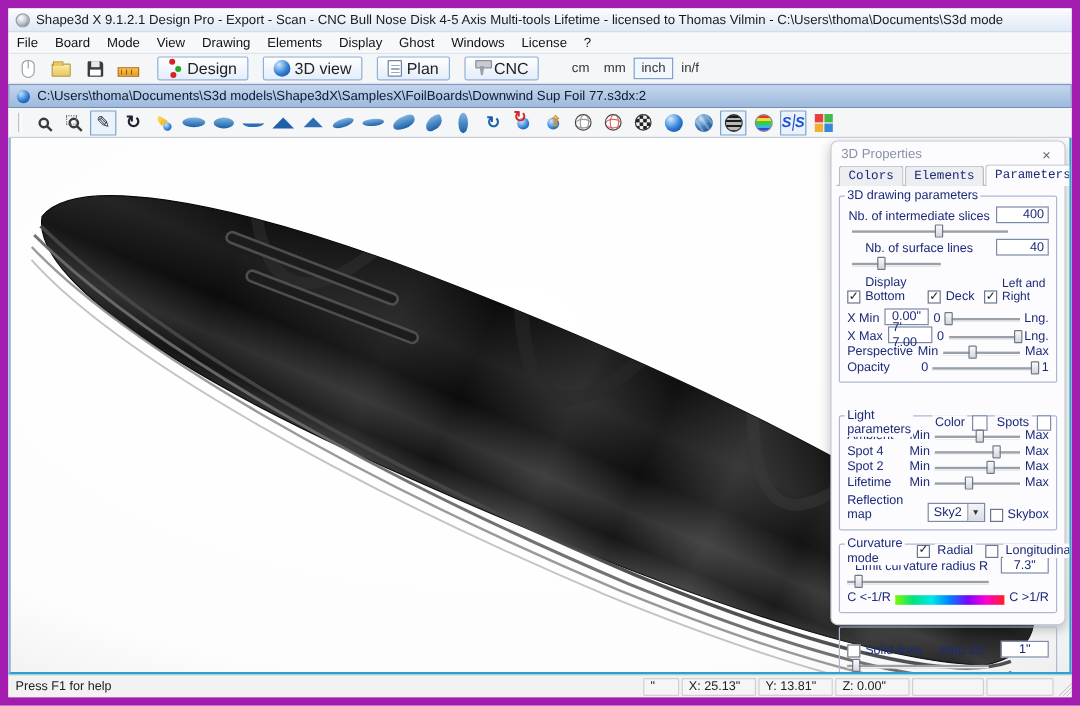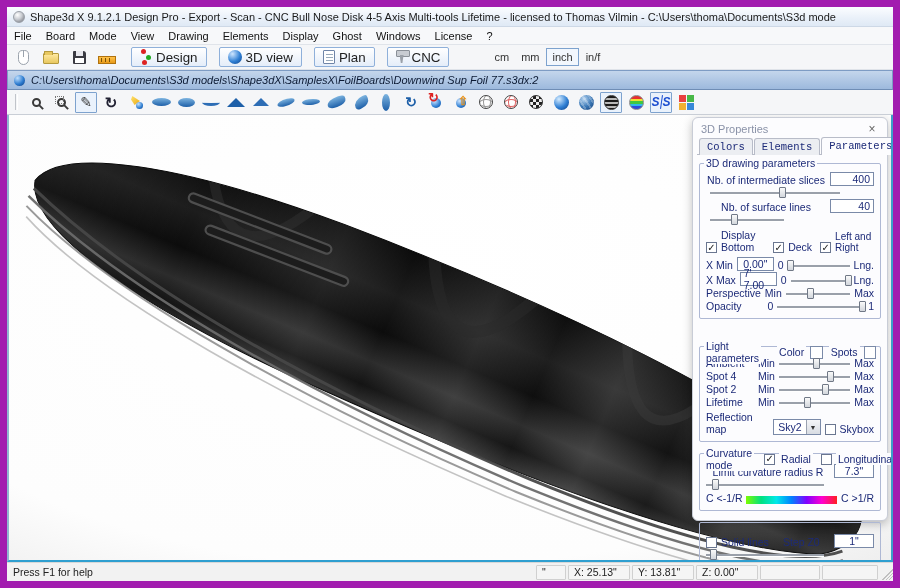--- a/index.html
+++ b/index.html
@@ -16,21 +16,21 @@
 
   
   .menubar { height:18px; display:flex; align-items:center; background:#f7f8fa; border-bottom:1px solid #e0e4ea; }
   .menu-item { padding:1px 7px; color:#111; cursor:default; }
 
   
   .toolbar { height:25px; display:flex; align-items:center; gap:4px; padding:0 4px; background:#f5f6f8; border-bottom:1px solid #dfe3e9; }
   .tb-ico { width:24px; height:20px; display:flex; align-items:center; justify-content:center; }
   .btn { height:20px; display:flex; align-items:center; gap:4px; padding:0 8px; margin-left:8px;
     border:1px solid #8fb0da; border-radius:2px; background:linear-gradient(#ffffff,#e4edf9); color:#222; }
-  .units { display:flex; align-items:center; gap:2px; margin-left:36px; }
+  .units { display:flex; align-items:center; gap:2px; margin-left:18px; }
   .unit { padding:2px 5px; color:#333; }
   .unit.sel { border:1px solid #7da2ce; background:#f2f7fd; }
 
   
   .mouse { width:11px; height:15px; border:1.5px solid #9aa2ac; border-radius:5px 5px 6px 6px; background:#fff; position:relative; }
   .mouse::after { content:''; position:absolute; left:4px; top:0; width:1.5px; height:6px; background:#9aa2ac; }
   .folder { width:16px; height:11px; background:linear-gradient(#ffe9a0,#e8c860); border:1px solid #b59a3e; border-radius:1px; position:relative; margin-top:3px; }
   .folder::before { content:''; position:absolute; top:-3px; left:0; width:7px; height:3px; background:#e8c860; border:1px solid #b59a3e; border-bottom:none; border-radius:1px 1px 0 0; }
   .save { width:13px; height:13px; background:#3a3a42; border-radius:1px 3px 1px 1px; position:relative; }
   .save::before { content:''; position:absolute; left:3px; top:0; width:7px; height:5px; background:#e8e8ee; }
@@ -46,21 +46,21 @@
   .sphere-blue { width:14px; height:14px; border-radius:50%; background:radial-gradient(circle at 32% 28%, #cfe6ff, #2f7fd4 55%, #0c3f86); }
   .page-ico { width:12px; height:14px; background:#fff; border:1px solid #6f85a8; border-radius:1px; position:relative; }
   .page-ico::after { content:''; position:absolute; left:2px; top:3px; width:7px; height:7px;
     background:repeating-linear-gradient(#9ab 0 1px, transparent 1px 3px); }
   .cnc-ico { width:12px; height:14px; position:relative; }
   .cnc-ico::before { content:''; position:absolute; top:0; left:0; width:12px; height:5px; background:#c8ccd2; border:1px solid #8a9098; border-radius:1px; }
   .cnc-ico::after { content:''; position:absolute; top:5px; left:4px; width:4px; height:8px; background:#9aa0a8; clip-path:polygon(0 0,100% 0,70% 100%,30% 100%); }
 
   
   .docbar { height:20px; display:flex; align-items:center; gap:6px; padding:0 6px;
-    background:linear-gradient(#c4d6ec,#9db9dd); border:1px solid #7e9cc4; border-bottom-color:#6f8db5;font-style:italic; }
+    background:linear-gradient(#c4d6ec,#9db9dd); border:1px solid #7e9cc4; border-bottom-color:#6f8db5; }
   .docsphere { width:11px; height:11px; border-radius:50%; background:radial-gradient(circle at 32% 28%, #bfe0ff, #2d7cd0 55%, #0a3a80); }
   .docpath { color:#0c1a33; font-size:11px; }
 
   
   .drawbar { height:25px; display:flex; align-items:center; gap:3px; padding:0 4px 0 8px; background:#f5f6f8; border-bottom:1px solid #c9ced6; }
   .grip { width:3px; height:16px; border-left:1px solid #c0c4ca; border-right:1px solid #fff; margin-right:4px; }
   .cell { width:22px; height:21px; display:flex; align-items:center; justify-content:center; position:relative; }
   .cell.sel { border:1px solid #7da2ce; background:#eaf2fc; border-radius:1px; }
   .mag { width:9px; height:9px; border:2px solid #3a3a3a; border-radius:50%; position:relative; }
   .mag::after { content:''; position:absolute; width:6px; height:2px; background:#3a3a3a; right:-5px; bottom:-3px; transform:rotate(45deg); }

